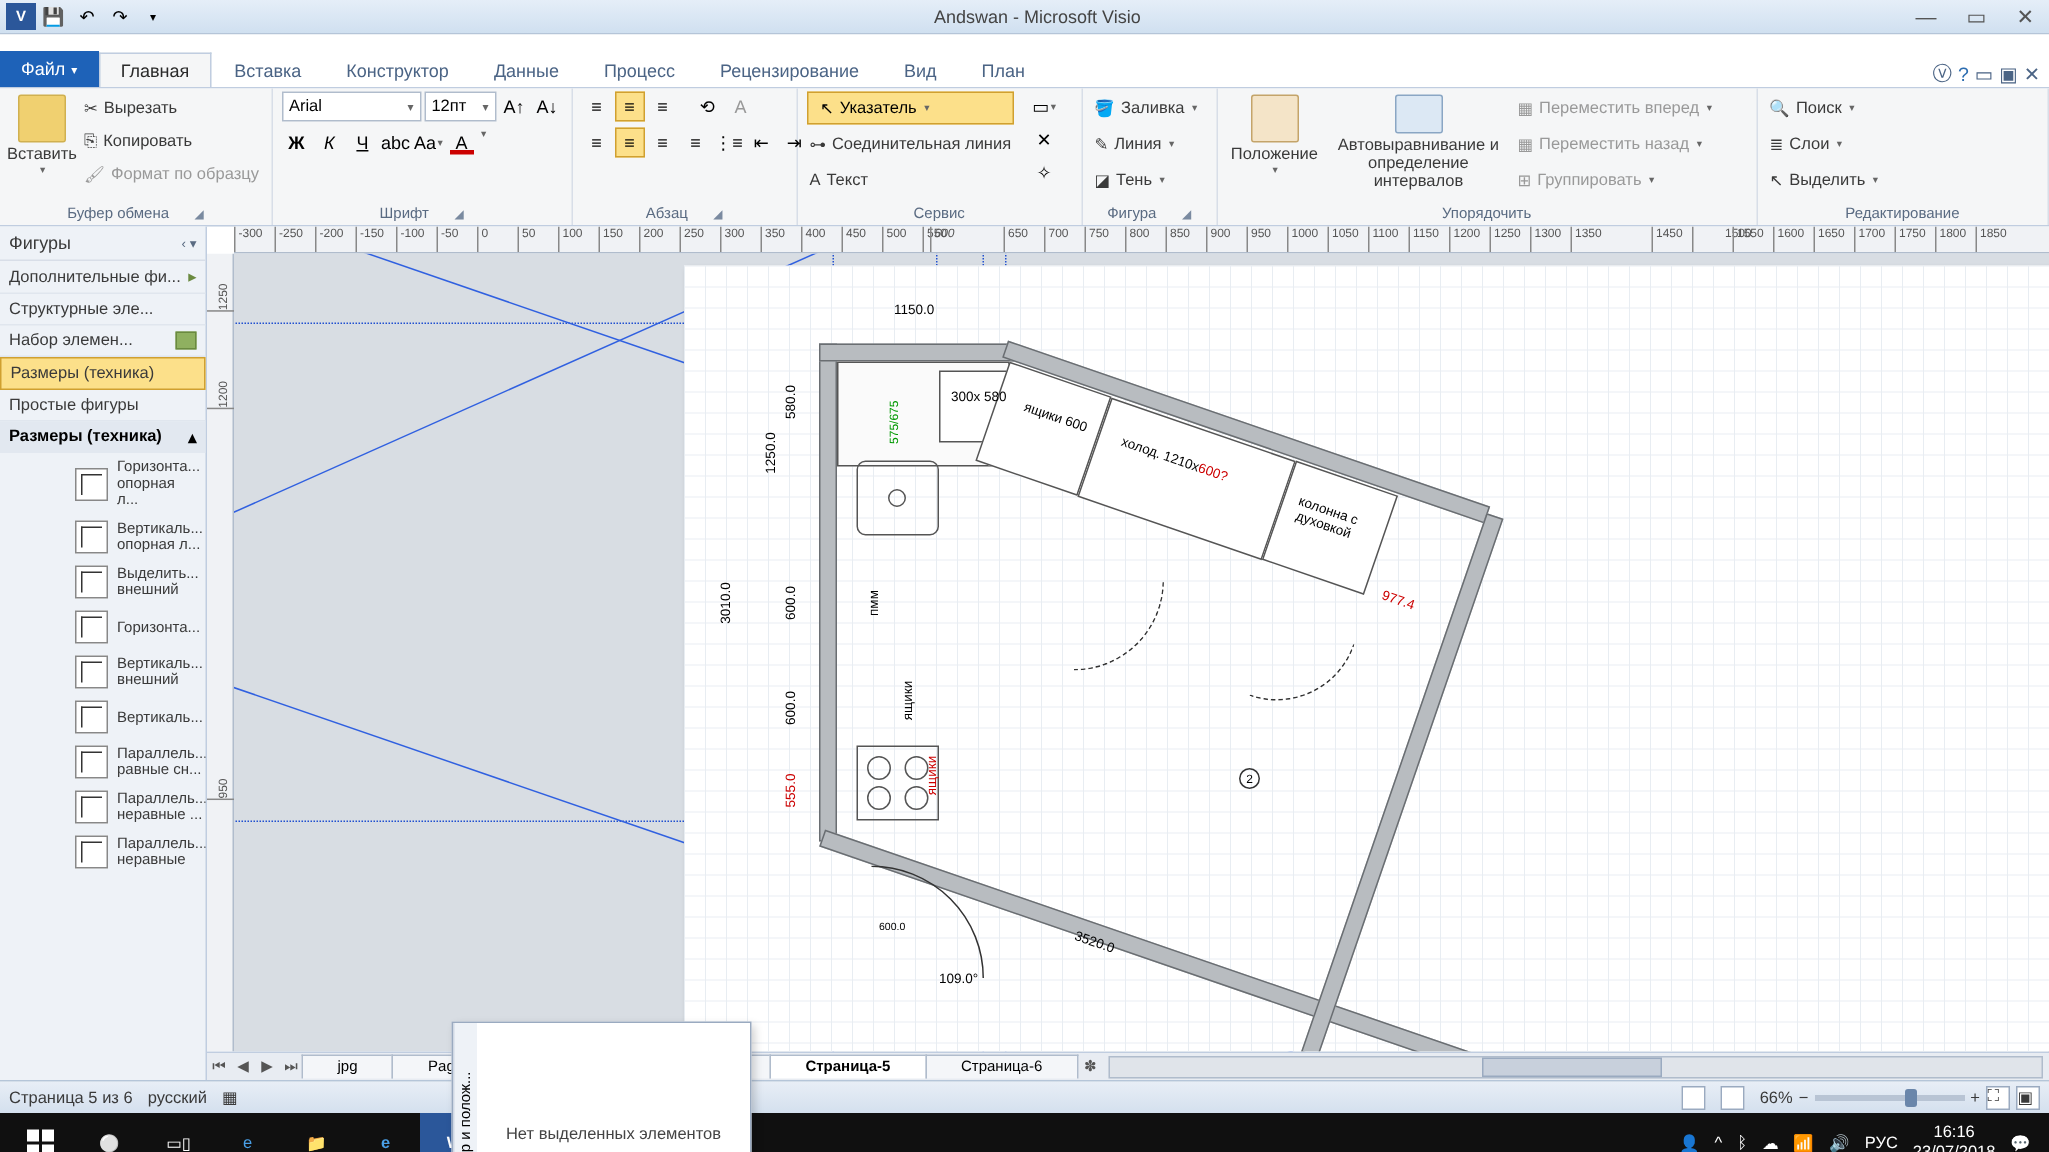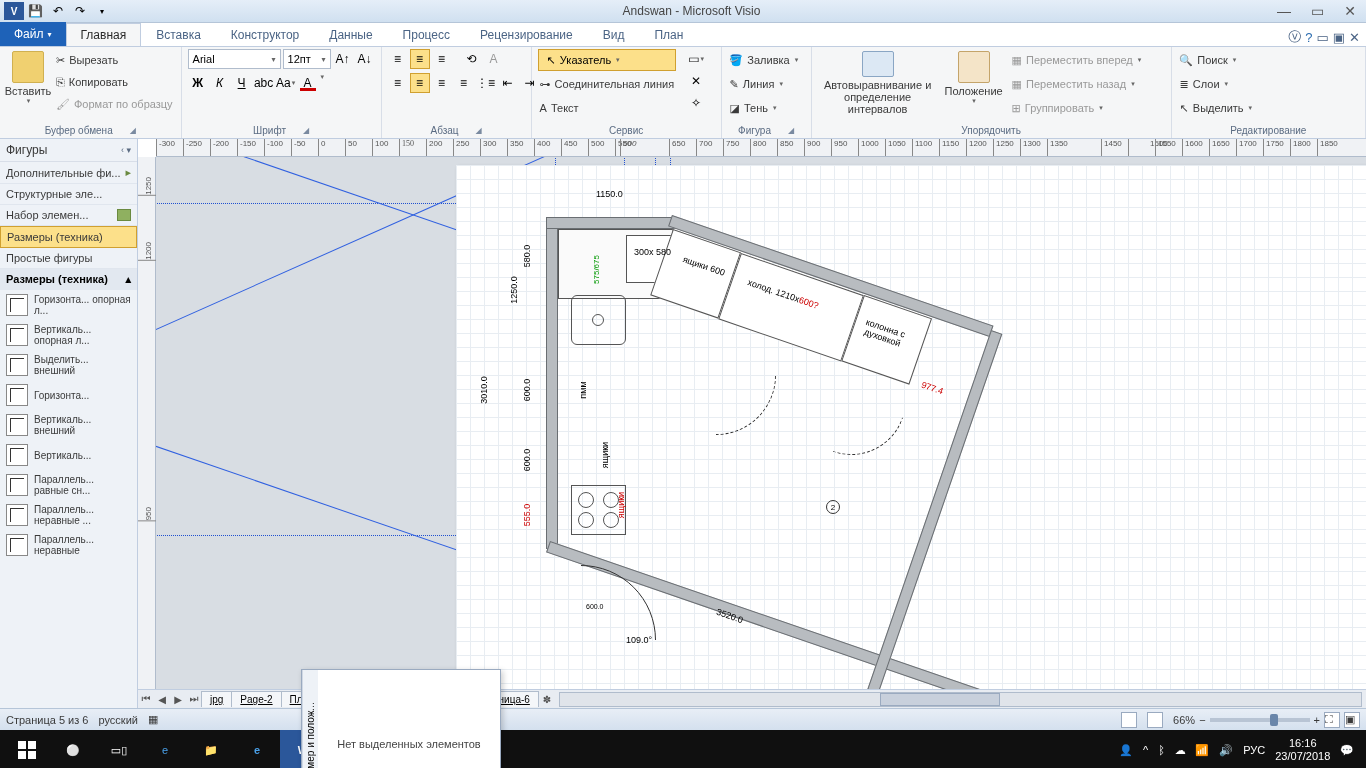--- a/index.html
+++ b/index.html
@@ -7,21 +7,21 @@
 
 
 .titlebar { height: 23px; background: linear-gradient(#e5eef8,#d0e0f0); display: flex; align-items: center; padding: 0 4px; border-bottom: 1px solid #b5c5d8; }
 .titlebar .qat { display: flex; gap: 2px; align-items: center; }
 .titlebar .qat-btn { width: 20px; height: 18px; display: flex; align-items: center; justify-content: center; border: 1px solid transparent; cursor: pointer; }
 .titlebar .title { flex: 1; text-align: center; color: #444; font-size: 12px; }
 .titlebar .winbtns { display: flex; gap: 8px; font-size: 14px; color: #555; }
 .titlebar .winbtns span { cursor: pointer; padding: 0 6px; }
 
 
-.ribbon-tabs { height: 24px; background: #fff; display: flex; align-items: flex-end; border-bottom: 1px solid #c0cde0; }
+.ribbon-tabs { height: 36px; background: #fff; display: flex; align-items: flex-end; border-bottom: 1px solid #c0cde0; }
 .file-tab { background: #1e62b8; color: #fff; padding: 4px 14px; font-size: 12px; height: 24px; display: flex; align-items: center; }
 .file-tab::after { content: "▾"; font-size: 8px; margin-left: 4px; }
 .rtab { padding: 4px 14px; font-size: 12px; color: #4b6485; cursor: pointer; border: 1px solid transparent; border-bottom: none; }
 .rtab.active { background: #f5f6f7; border-color: #c0cde0; color: #2a2a2a; }
 .ribbon-tabs .spacer { flex: 1; }
 .ribbon-right { display: flex; align-items: center; gap: 4px; padding-right: 6px; color: #4b6485; font-size: 13px; }
 
 
 .ribbon { height: 92px; background: #f5f6f7; border-bottom: 1px solid #c0cde0; display: flex; }
 .rgroup { border-right: 1px solid #d8dee8; padding: 2px 6px 0 6px; display: flex; flex-direction: column; }
@@ -44,21 +44,21 @@
 
 
 .workspace { display: flex; height: 569px; }
 .shapes-pane { width: 138px; background: #eef2f7; border-right: 1px solid #c0cde0; display: flex; flex-direction: column; }
 .shapes-hdr { padding: 4px 6px; font-size: 12px; color: #3a3a3a; border-bottom: 1px solid #d8dee8; display: flex; justify-content: space-between; align-items: center; }
 .shapes-hdr .arr2 { font-size: 9px; color: #5a6b82; }
 .stencil { padding: 4px 6px; font-size: 11px; color: #3a3a3a; border-bottom: 1px solid #e0e6ee; cursor: pointer; display: flex; align-items: center; justify-content: space-between; }
 .stencil.active { background: #fce08a; border: 1px solid #d0a030; }
 .stencil .sic { width: 14px; height: 12px; background: #8fb060; border: 1px solid #6a8a40; }
 .stencil-title { padding: 4px 6px; font-size: 11px; font-weight: bold; background: #e2e8f0; display: flex; justify-content: space-between; }
-.shape-list { flex: 1; overflow: hidden; }
+.shape-list { flex: 1; overflow: hidden; margin-left: 44px; }
 .shape-item { display: flex; align-items: center; gap: 6px; padding: 4px 6px; font-size: 10px; color: #3a3a3a; cursor: pointer; line-height: 11px; }
 .shape-item.sel { background: #fce08a; border: 1px solid #d0a030; }
 .shape-item .sico { width: 22px; height: 22px; flex-shrink: 0; border: 1px solid #888; background: #fff; position: relative; }
 .shape-item .sico::before { content: ""; position: absolute; inset: 3px; border-top: 1px solid #333; border-left: 1px solid #333; }
 
 
 .canvas-wrap { flex: 1; display: flex; flex-direction: column; position: relative; }
 .ruler-top { height: 18px; background: #f0f2f5; border-bottom: 1px solid #b0bccc; margin-left: 18px; position: relative; overflow: hidden; font-size: 8px; color: #555; }
 .ruler-top .tick { position: absolute; top: 0; height: 18px; border-left: 1px solid #888; padding-left: 2px; }
 .canvas-row { flex: 1; display: flex; overflow: hidden; }
@@ -81,21 +81,21 @@
 .circle-mark { position: absolute; width: 14px; height: 14px; border: 1px solid #333; border-radius: 50%; font-size: 8px; display: flex; align-items: center; justify-content: center; }
 
 
 .sizewin { position: absolute; left: 163px; top: 530px; width: 200px; height: 150px; background: #fff; border: 1px solid #9aaac0; box-shadow: 2px 2px 6px rgba(0,0,0,.2); display: flex; }
 .sizewin .sidelbl { writing-mode: vertical-rl; transform: rotate(180deg); font-size: 10px; padding: 4px 2px; background: #eef2f7; border-right: 1px solid #d0d8e4; text-align: center; }
 .sizewin .body { flex: 1; display: flex; align-items: center; justify-content: center; font-size: 11px; color: #444; padding: 8px; text-align: center; }
 
 
 .pagetabs { height: 19px; background: #e8ecf2; border-top: 1px solid #c0cde0; display: flex; align-items: center; font-size: 10px; }
 .pagetabs .navbtn { width: 16px; text-align: center; color: #555; cursor: pointer; }
-.ptab { padding: 2px 8px; border: 1px solid #b0bccc; border-bottom: none; background: #f4f6f9; margin-left: -1px; cursor: pointer; text-decoration: underline; }
+.ptab { padding: 2px 23px; border: 1px solid #b0bccc; border-bottom: none; background: #f4f6f9; margin-left: -1px; cursor: pointer; }
 .ptab.active { background: #fff; font-weight: bold; }
 .pagetabs .scroll { flex: 1; height: 15px; margin: 0 4px; background: #e0e4ea; border: 1px solid #b0bccc; position: relative; }
 .pagetabs .scroll .thumb { position: absolute; left: 40%; width: 120px; height: 100%; background: #c8d0dc; border: 1px solid #9aaac0; }
 
 
 .statusbar { height: 22px; background: linear-gradient(#e8eef6,#d4e0ee); border-top: 1px solid #b5c5d8; display: flex; align-items: center; padding: 0 6px; font-size: 11px; color: #3a3a3a; gap: 10px; }
 .statusbar .spacer { flex: 1; }
 .statusbar .zoom { display: flex; align-items: center; gap: 4px; }
 .statusbar .slider { width: 100px; height: 4px; background: #b8c4d4; position: relative; }
 .statusbar .slider .th { position: absolute; left: 60%; top: -4px; width: 8px; height: 12px; background: #6a86aa; border-radius: 2px; }
@@ -289,28 +289,28 @@
         </div>
     </div>
     <div class="rgroup-label">
         <span>Фигура</span>
         <span class="dlg">◢</span>
       </div>
   </div>
 
   <div class="rgroup" style="width:360px;">
     <div class="rgroup-body">
-      <div class="bigbtn" style="width:120px;">
-        <div class="ic" style="background:#dce8f4;border-color:#8aa6c4;"></div>
-        <div class="lbl">Автовыравнивание и определение интервалов</div>
-      </div>
       <div class="bigbtn" style="width:64px;">
         <div class="ic" style="background:#f4e4c8;border-color:#c4a46a;"></div>
         <div class="lbl">Положение</div>
         <div class="dd">▾</div>
+      </div>
+      <div class="bigbtn" style="width:120px;">
+        <div class="ic" style="background:#dce8f4;border-color:#8aa6c4;"></div>
+        <div class="lbl">Автовыравнивание и определение интервалов</div>
       </div>
       <div class="vstack" style="gap:2px;">
         <div class="smallrow" style="color:#999;">
             <span>▦</span>
             <span>Переместить вперед</span>
             <span class="dd">▾</span>
           </div>
         <div class="smallrow" style="color:#999;">
             <span>▦</span>
             <span>Переместить назад</span>
@@ -424,21 +424,21 @@
     <div class="ruler-top" id="ruler-top">
         <div class="tick" style="left: 0px;">-300</div>
         <div class="tick" style="left: 27px;">-250</div>
         <div class="tick" style="left: 54px;">-200</div>
         <div class="tick" style="left: 81px;">-150</div>
         <div class="tick" style="left: 108px;">-100</div>
         <div class="tick" style="left: 135px; text-align: right;">-50</div>
         <div class="tick" style="left: 162px;">0</div>
         <div class="tick" style="left: 189px;">50</div>
         <div class="tick" style="left: 216px;">100</div>
-        <div class="tick" style="left: 243px; font-family: Liberation Serif, serif;">150</div>
+        <div class="tick" style="left: 243px;">150</div>
         <div class="tick" style="left: 270px;">200</div>
         <div class="tick" style="left: 297px;">250</div>
         <div class="tick" style="left: 324px;">300</div>
         <div class="tick" style="left: 351px;">350</div>
         <div class="tick" style="left: 378px;">400</div>
         <div class="tick" style="left: 405px;">450</div>
         <div class="tick" style="left: 432px;">500</div>
         <div class="tick" style="left: 459px;">550</div>
         <div class="tick" style="left: 464px; font-style: italic;">600</div>
         <div class="tick" style="left: 513px;">650</div>

